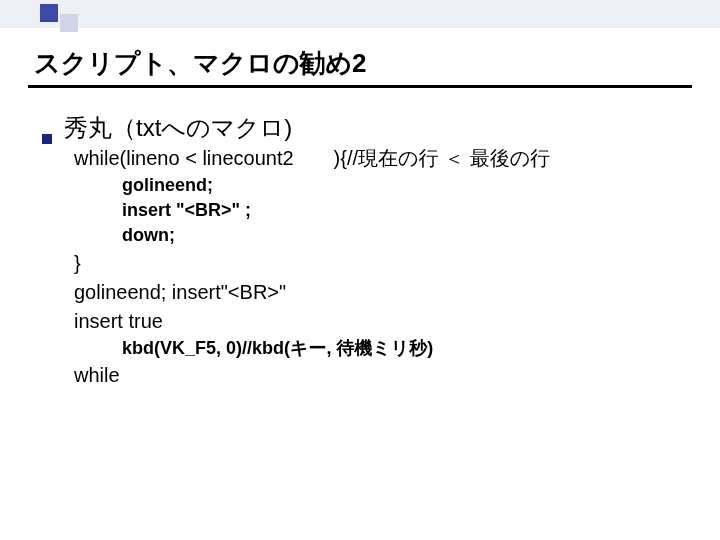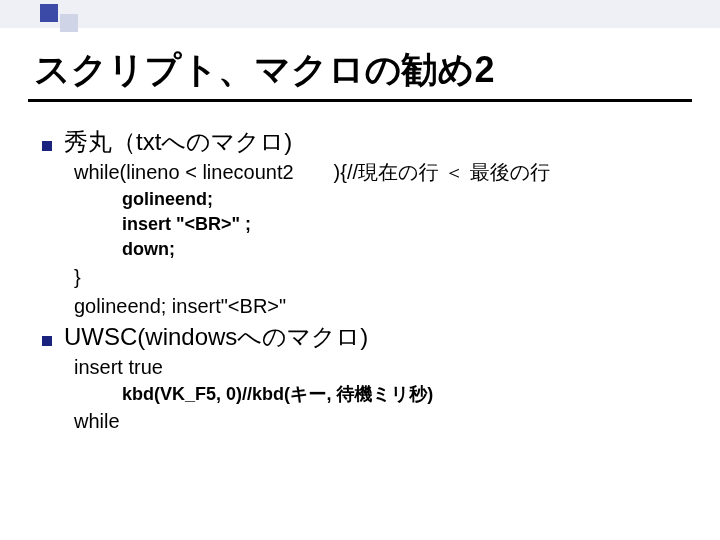--- a/index.html
+++ b/index.html
@@ -27,37 +27,37 @@
   }
   .top-strip .sq2 {
     position: absolute;
     left: 60px;
     top: 14px;
     width: 18px;
     height: 18px;
     background: #cfd4e6;
   }
   .title {
-    font-size: 36px;
+    font-size: 26px;
     font-weight: bold;
     margin: 18px 0 4px 34px;
     letter-spacing: 0px;
   }
   .underline {
     height: 3px;
     background: #000;
     margin: 0 28px 24px 28px;
   }
   .content {
     margin-left: 42px;
   }
   .bullet-row {
     display: flex;
-    align-items: center;
-    margin-top: 0;
+    align-items: flex-end;
+    margin-top: 20px;
   }
   .square-bullet {
     width: 10px;
     height: 10px;
     background: #1a237e;
     display: inline-block;
     margin-right: 12px;
     margin-top: 8px;
     flex: 0 0 auto;
   }
@@ -93,21 +93,17 @@
     <span class="square-bullet"></span>
     <span class="bullet-text">秀丸（txtへのマクロ)</span>
   </div>
   <div class="level2">while(lineno &lt; linecount2　　){//現在の行 ＜ 最後の行</div>
   <div class="level3">golineend;</div>
   <div class="level3">insert "&lt;BR&gt;" ;</div>
   <div class="level3">down;</div>
   <div class="level2">}</div>
   <div class="level2">golineend; insert"&lt;BR&gt;"</div>
 
-  <div class="bullet-row">
-    <span class="square-bullet"></span>
-    <span class="bullet-text">UWSC(windowsへのマクロ)</span>
-  </div>
   <div class="level2">insert true</div>
   <div class="level3">kbd(VK_F5, 0)//kbd(キー, 待機ミリ秒)</div>
   <div class="level2">while</div>
 
 </div>
 
 </body></html>

